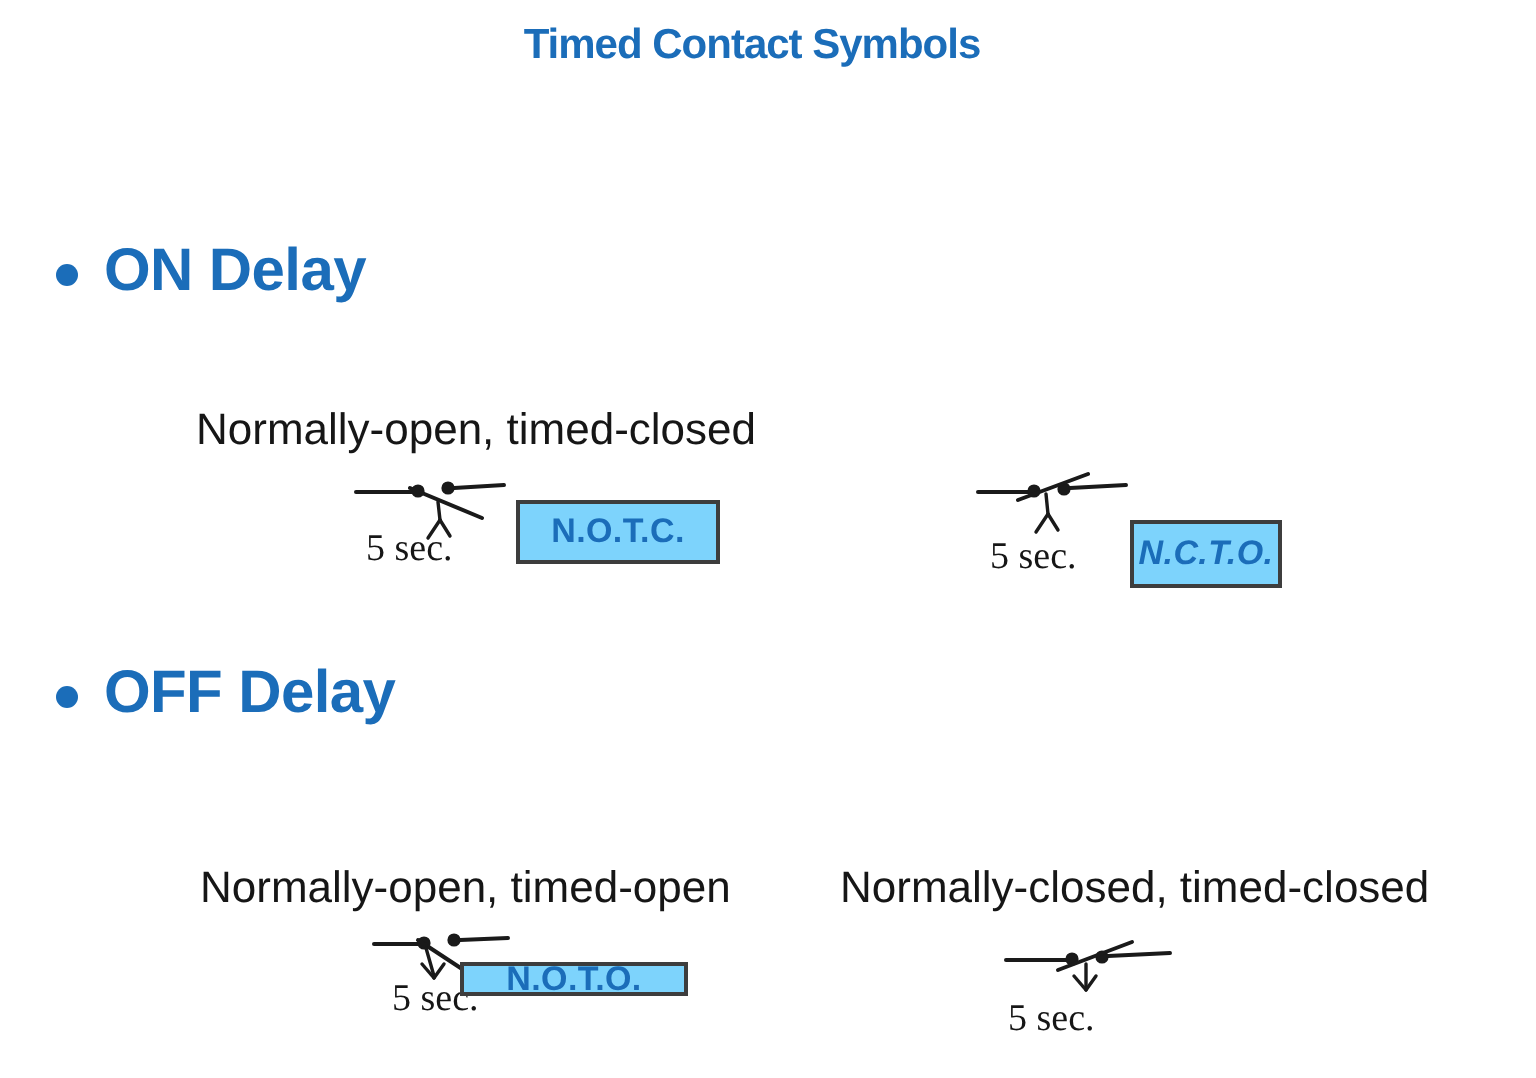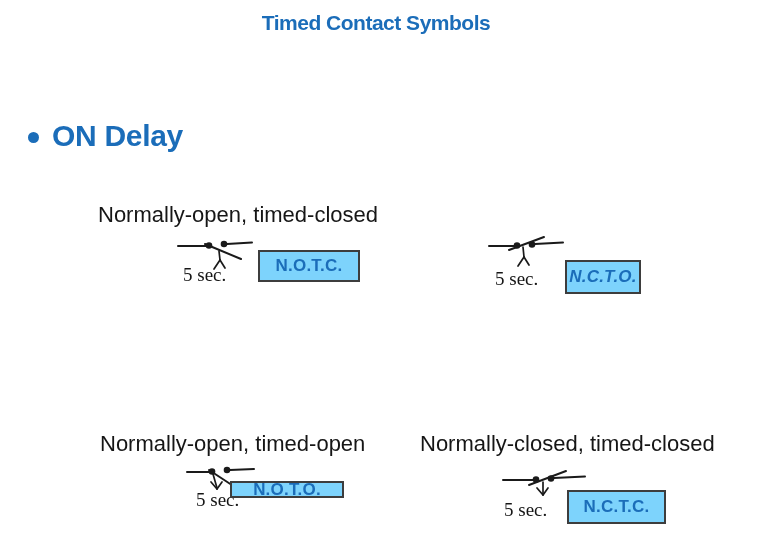--- a/index.html
+++ b/index.html
@@ -77,20 +77,24 @@
     <line x1="21" y1="15" x2="56" y2="2"></line>
     <line class="thin" x1="35" y1="12" x2="36" y2="22"></line>
     <line class="thin" x1="36" y1="22" x2="30" y2="31"></line>
     <line class="thin" x1="36" y1="22" x2="41" y2="30"></line>
   </svg>
   <div class="delay-label" style="left:495px; top:268px;">5 sec.</div>
   <div class="abbr-box" style="left:565px; top:260px; width:76px; height:34px;font-style:italic;">
     <span class="abbr-text">N.C.T.O.</span>
   </div>
 
+  <div class="bullet-heading" style="left:28px; top:330px;">
+    <span class="bullet-dot"></span>
+    <span class="heading-text">OFF Delay</span>
+  </div>
 
   <div class="caption" style="left:420px; top:411px; width:268px;">Normally-closed, timed-closed</div>
   <div class="caption" style="left:100px; top:411px; width:260px;">Normally-open, timed-open</div>
 
   <svg class="symbol-svg" style="left:186px; top:461px;" width="70" height="38" viewBox="0 0 70 38">
     <line x1="1" y1="11" x2="23" y2="11"></line>
     <circle cx="26" cy="10.5" r="3.3"></circle>
     <circle cx="41" cy="9" r="3.3"></circle>
     <line x1="44" y1="9" x2="68" y2="8"></line>
     <line x1="23" y1="9" x2="58" y2="32"></line>
@@ -107,17 +111,14 @@
     <line x1="1" y1="13" x2="31" y2="13"></line>
     <circle cx="34" cy="12.5" r="3.3"></circle>
     <circle cx="49" cy="11.5" r="3.3"></circle>
     <line x1="52" y1="11" x2="83" y2="9.5"></line>
     <line x1="27" y1="18" x2="64" y2="4"></line>
     <line class="thin" x1="41" y1="15" x2="41" y2="27"></line>
     <line class="thin" x1="41" y1="28" x2="35" y2="21"></line>
     <line class="thin" x1="41" y1="28" x2="46" y2="21"></line>
   </svg>
   <div class="delay-label" style="left:504px; top:499px;">5 sec.</div>
-  <div class="abbr-box" style="left:567px; top:490px; width:99px; height:34px;">
-    <span class="abbr-text">N.C.T.C.</span>
-  </div>
 
 </div>
 
 </body></html>

